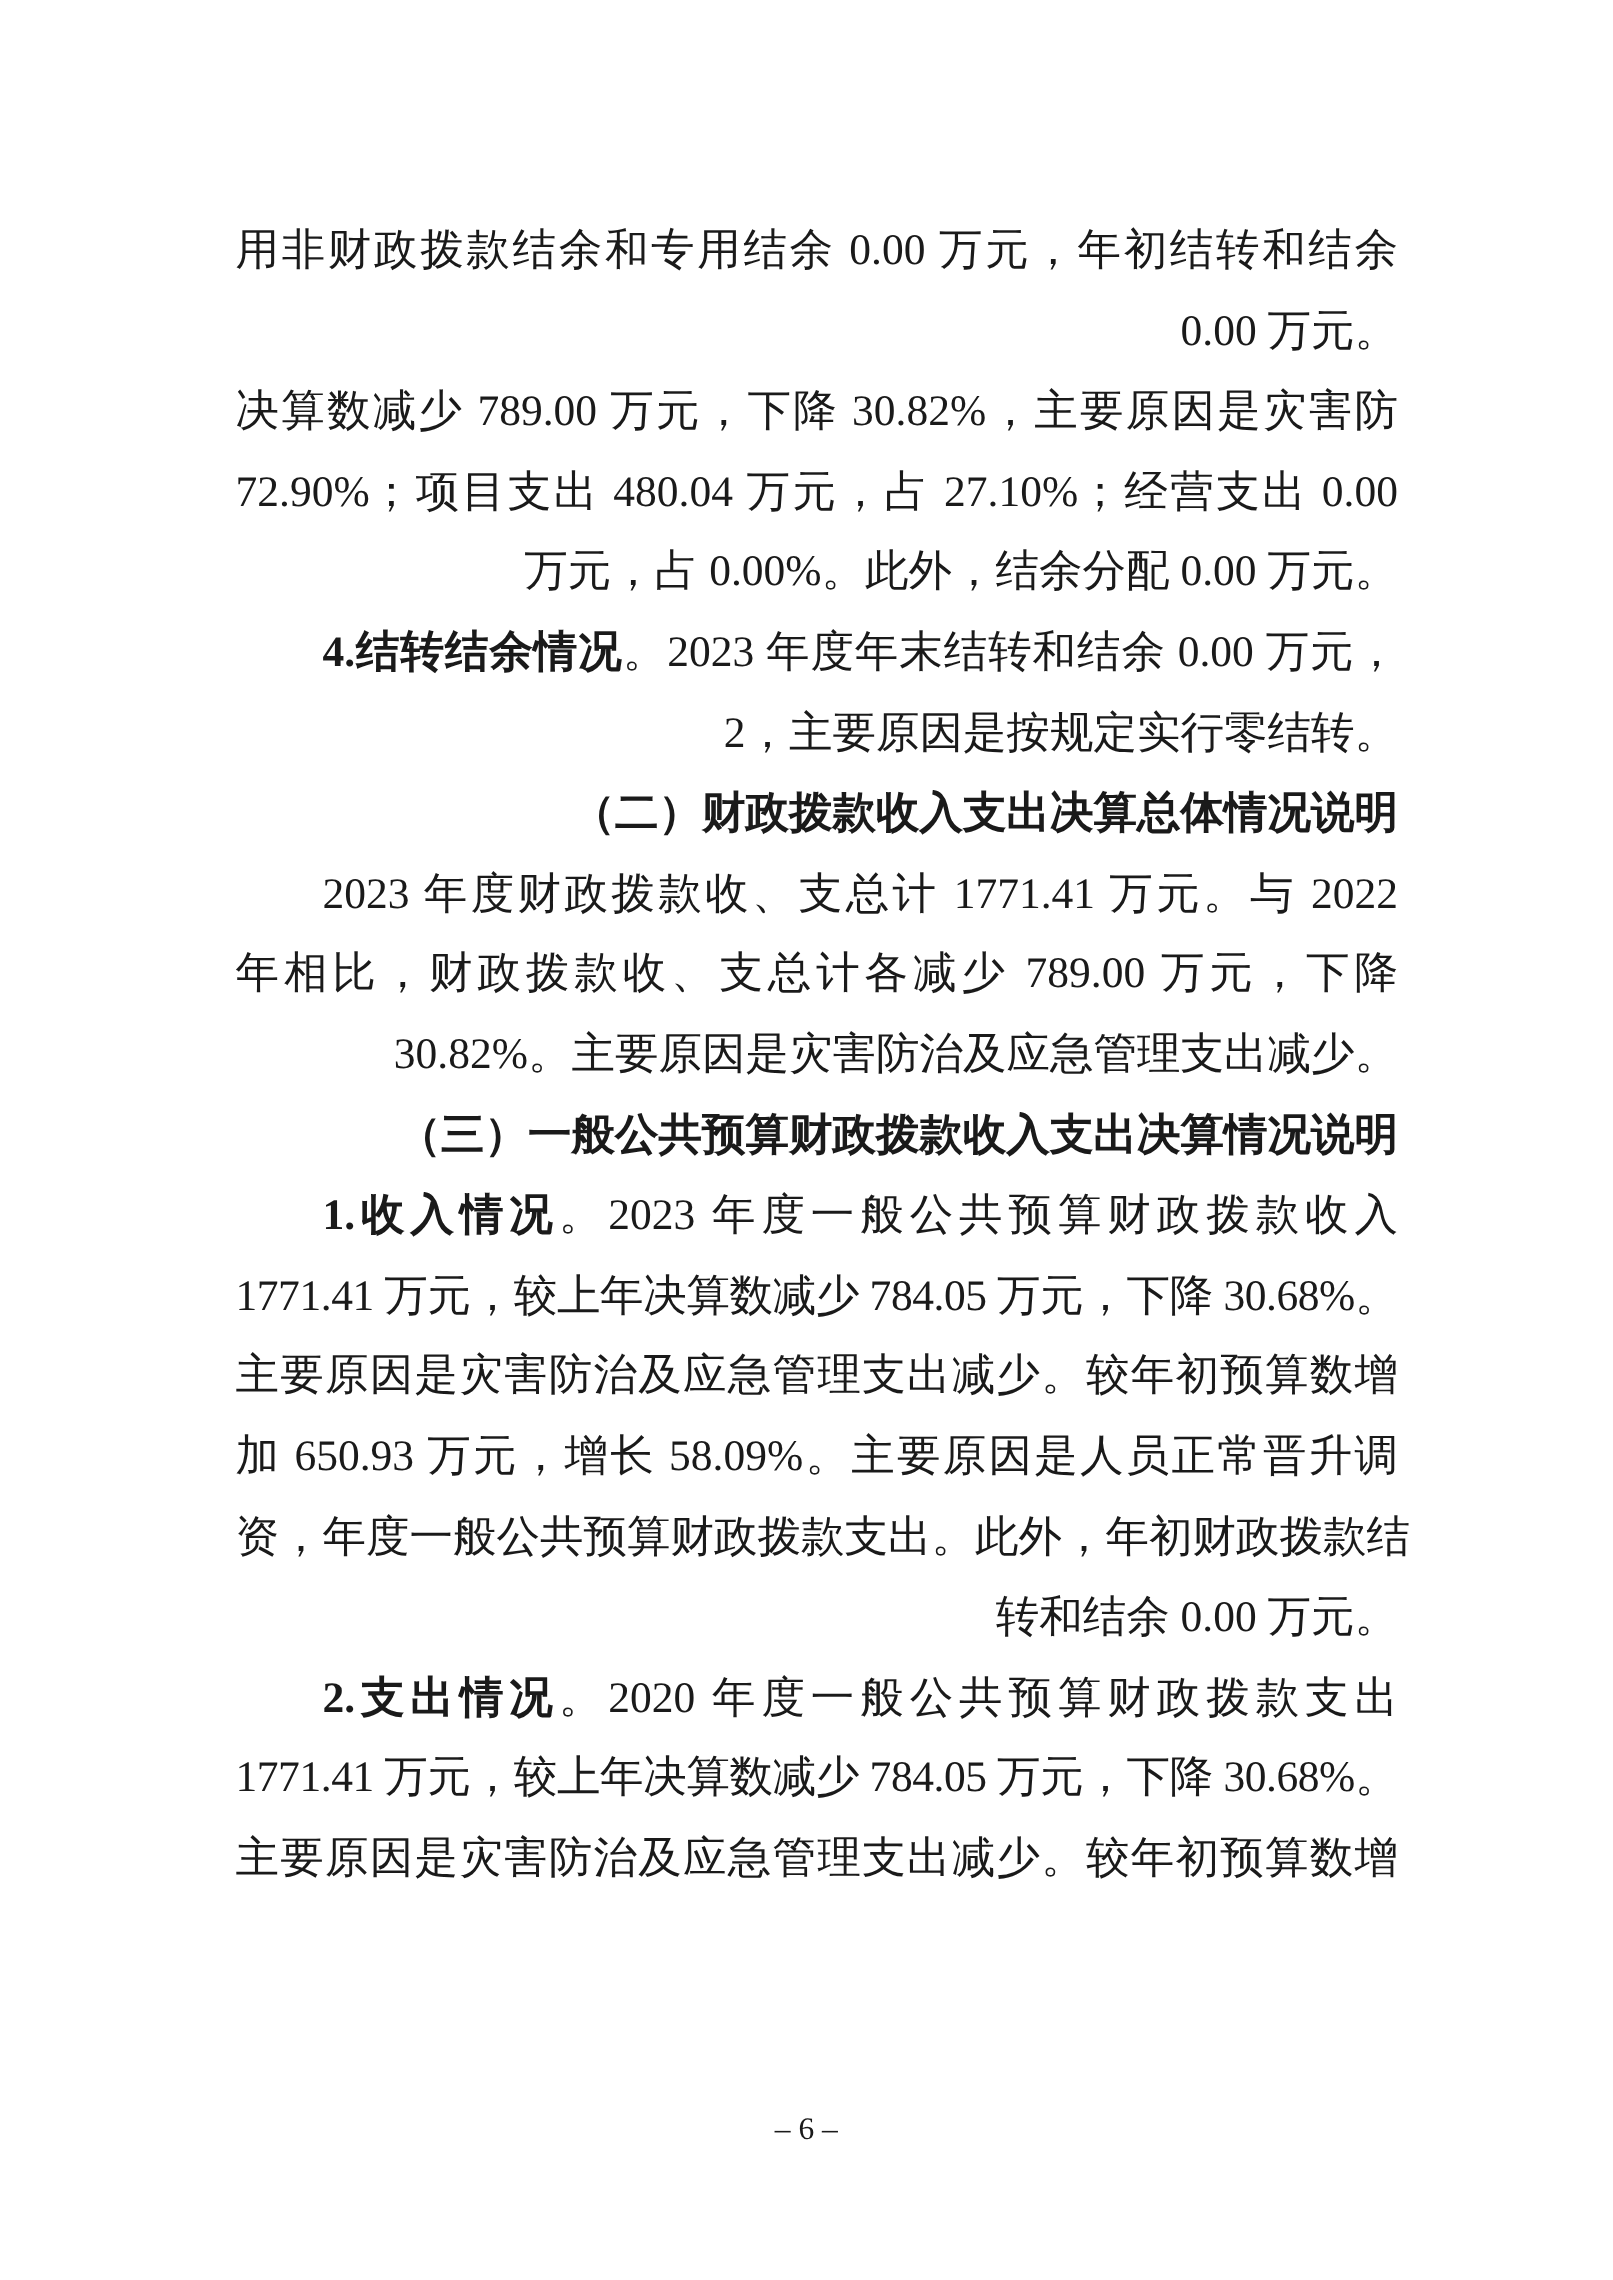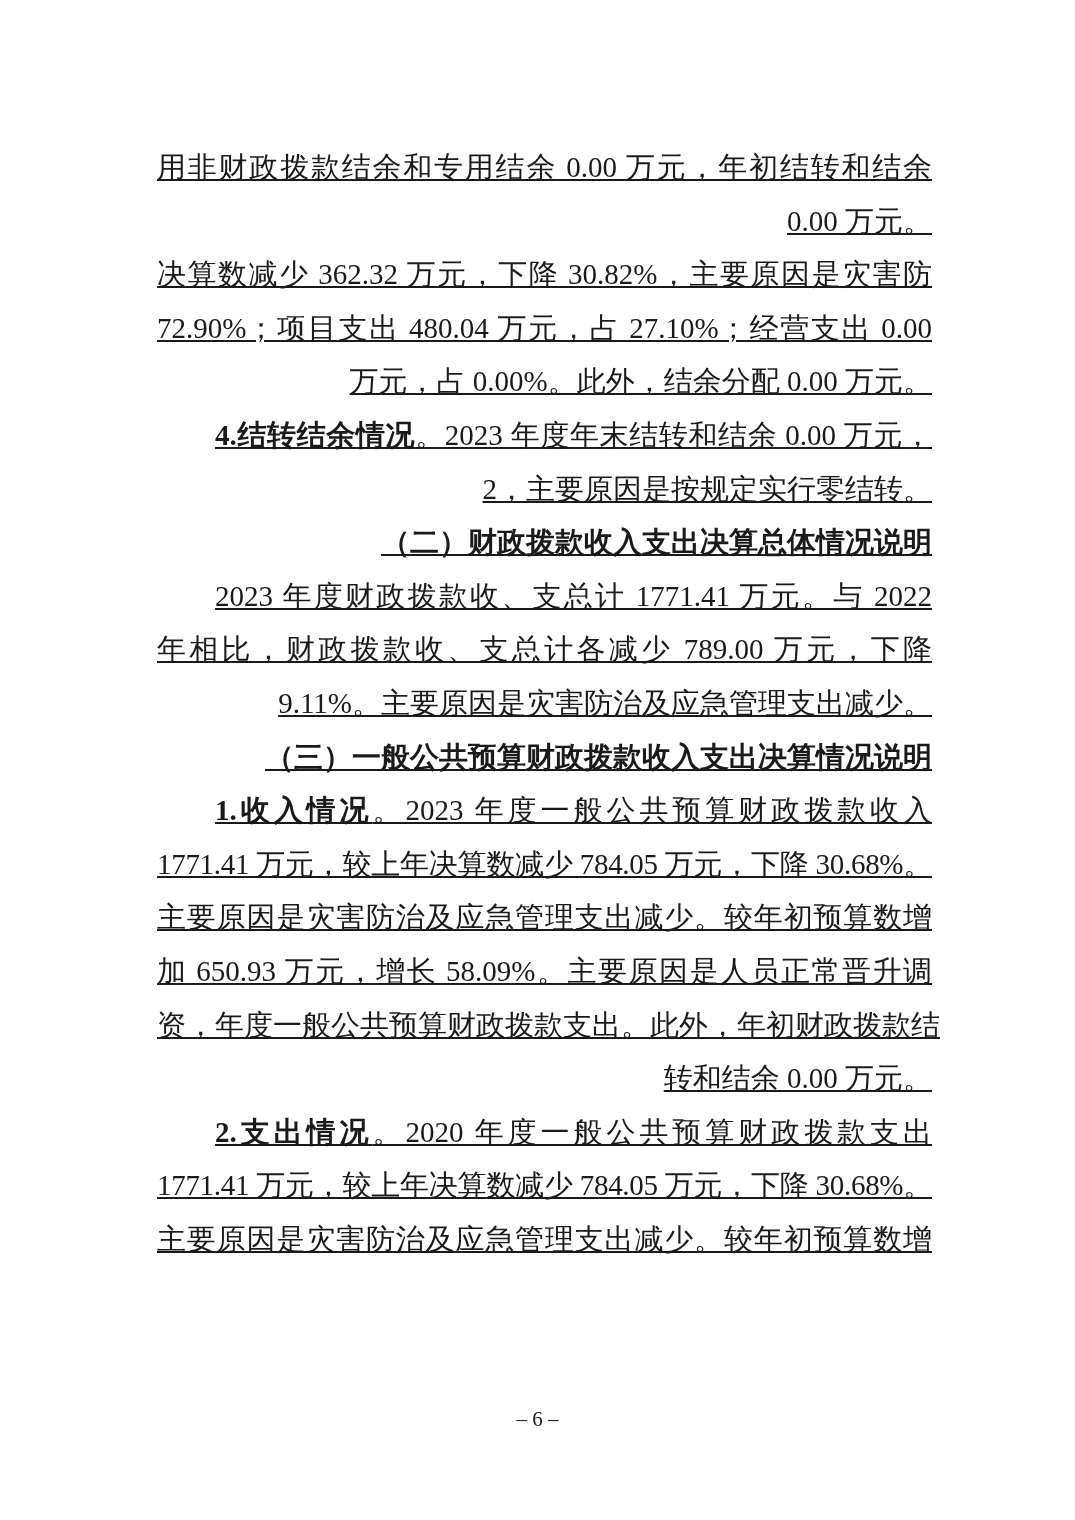--- a/index.html
+++ b/index.html
@@ -14,21 +14,20 @@
     background: #ffffff;
     overflow: hidden;
     font-family: "Liberation Serif", "DejaVu Serif", serif;
     color: #1a1a1a;
   }
   .content {
     position: absolute;
     left: 157px;
     top: 141px;
     width: 775px;
-    text-decoration: underline;
   }
   .line {
     font-size: 29px;
     line-height: 53.6px;
     height: 53.6px;
     white-space: nowrap;
     text-align: right;
   }
   .line.justify {
     text-align: justify;
@@ -51,29 +50,29 @@
     color: #1a1a1a;
   }
 </style>
 </head>
 <body>
 
 <div class="page">
   <div class="content" id="doc-body">
       <div class="line justify"><span class="seg-regular">用非财政拨款结余和专用结余 0.00 万元，年初结转和结余</span></div>
       <div class="line"><span class="seg-regular">0.00 万元。</span></div>
-      <div class="line justify"><span class="seg-regular">决算数减少 362.32 万元，下降 30.82%，主要原因是灾害防</span></div>
+      <div class="line justify"><span class="seg-regular">决算数减少 789.00 万元，下降 30.82%，主要原因是灾害防</span></div>
       <div class="line justify"><span class="seg-regular">72.90%；项目支出 480.04 万元，占 27.10%；经营支出 0.00</span></div>
       <div class="line"><span class="seg-regular">万元，占 0.00%。此外，结余分配 0.00 万元。</span></div>
       <div class="line indent justify"><span class="seg-bold">4.结转结余情况</span><span class="seg-regular">。2023 年度年末结转和结余 0.00 万元，</span></div>
       <div class="line"><span class="seg-regular">2，主要原因是按规定实行零结转。</span></div>
       <div class="line indent"><span class="seg-bold">（二）财政拨款收入支出决算总体情况说明</span></div>
       <div class="line indent justify"><span class="seg-regular">2023 年度财政拨款收、支总计 1771.41 万元。与 2022</span></div>
       <div class="line justify"><span class="seg-regular">年相比，财政拨款收、支总计各减少 789.00 万元，下降</span></div>
-      <div class="line"><span class="seg-regular">9.11%。主要原因是灾害防治及应急管理支出减少。</span></div>
+      <div class="line"><span class="seg-regular">30.82%。主要原因是灾害防治及应急管理支出减少。</span></div>
       <div class="line indent"><span class="seg-bold">（三）一般公共预算财政拨款收入支出决算情况说明</span></div>
       <div class="line indent justify"><span class="seg-bold">1.收入情况</span><span class="seg-regular">。2023 年度一般公共预算财政拨款收入</span></div>
       <div class="line justify" style="letter-spacing: -0.3px;"><span class="seg-regular">1771.41 万元，较上年决算数减少 784.05 万元，下降 30.68%。</span></div>
       <div class="line justify"><span class="seg-regular">主要原因是灾害防治及应急管理支出减少。较年初预算数增</span></div>
       <div class="line justify"><span class="seg-regular">加 650.93 万元，增长 58.09%。主要原因是人员正常晋升调</span></div>
       <div class="line justify"><span class="seg-regular">资，年度一般公共预算财政拨款支出。此外，年初财政拨款结</span></div>
       <div class="line"><span class="seg-regular">转和结余 0.00 万元。</span></div>
       <div class="line indent justify"><span class="seg-bold">2.支出情况</span><span class="seg-regular">。2020 年度一般公共预算财政拨款支出</span></div>
       <div class="line justify" style="letter-spacing: -0.3px;"><span class="seg-regular">1771.41 万元，较上年决算数减少 784.05 万元，下降 30.68%。</span></div>
       <div class="line justify"><span class="seg-regular">主要原因是灾害防治及应急管理支出减少。较年初预算数增</span></div>

